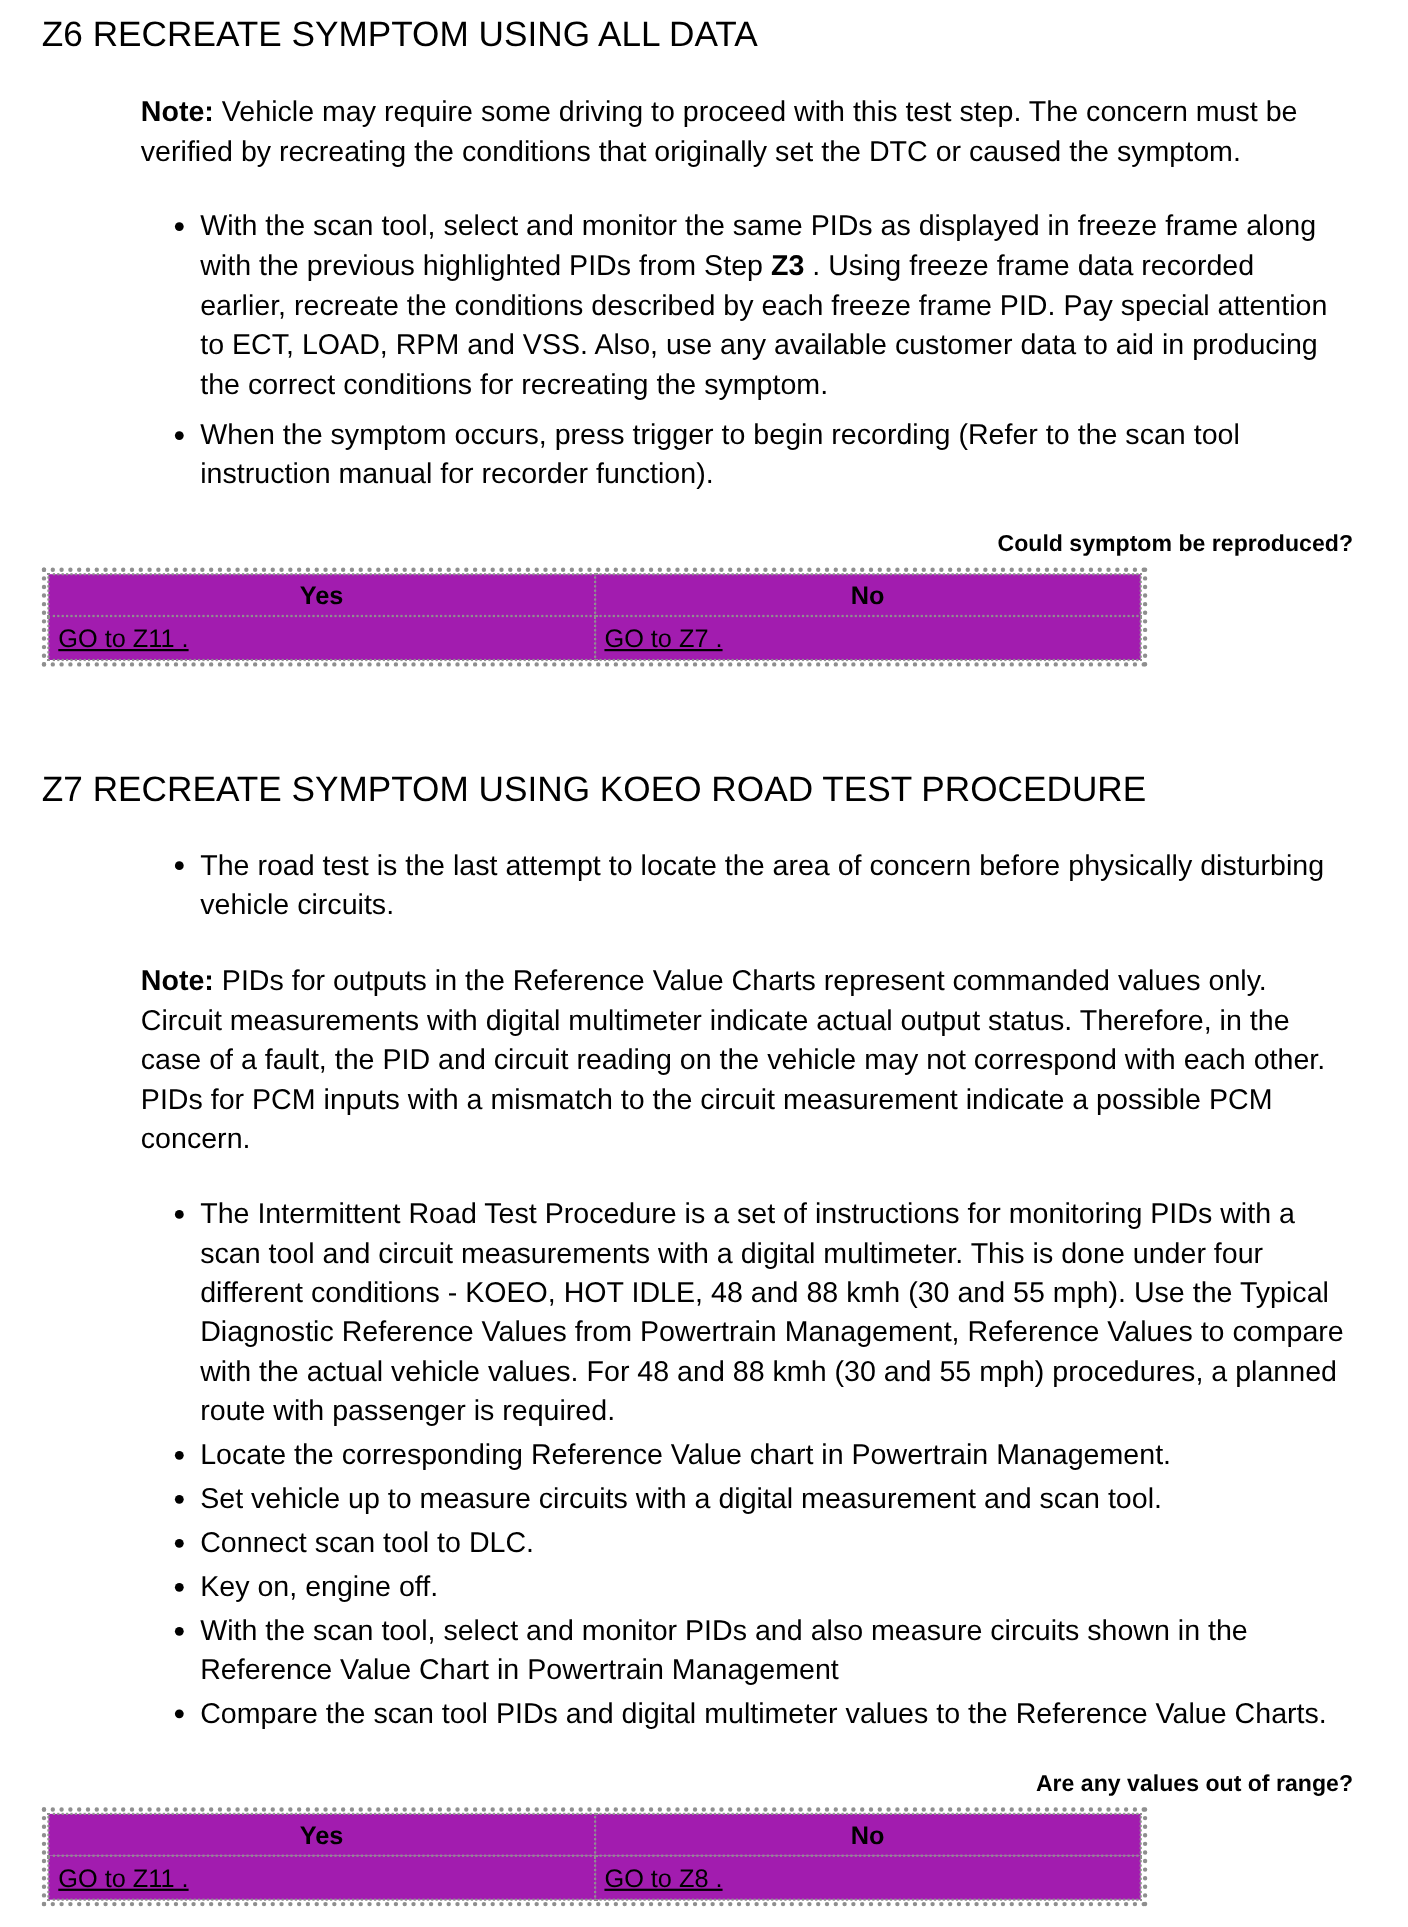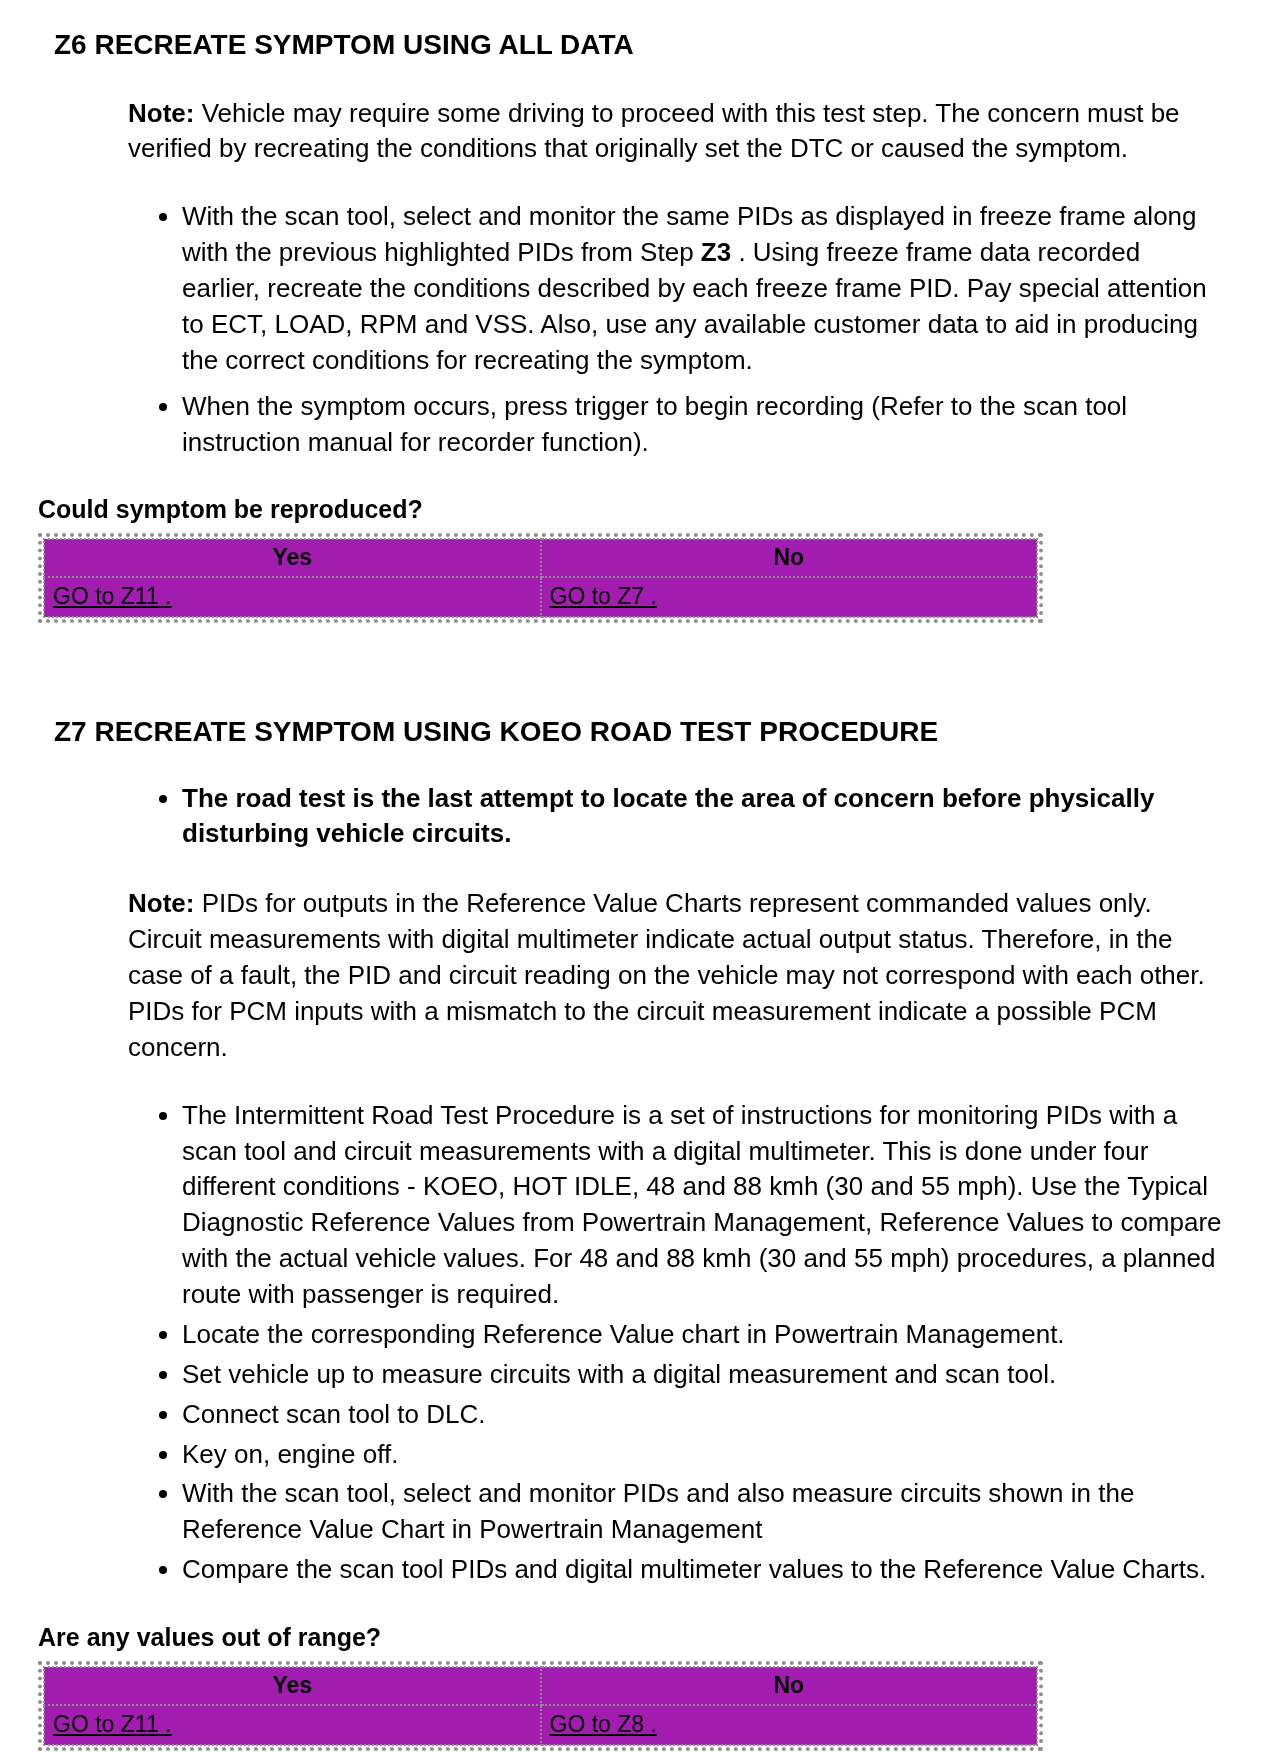--- a/index.html
+++ b/index.html
@@ -12,23 +12,23 @@
     color: #000000;
   }
   .page {
     width: 1280px;
     min-height: 1752px;
     box-sizing: border-box;
     padding: 12px 50px 40px 38px;
     background: #ffffff;
   }
   h1.section-title {
-    font-size: 28px;
-    font-weight: bold;
-    margin: 16px;
+    font-size: 32px;
+    font-weight: normal;
+    margin: 0;
     line-height: 1.2;
   }
   .section-z7 h1.section-title {
     margin-top: 92px;
   }
   p, li {
     font-size: 26px;
     line-height: 1.38;
     margin: 0;
   }
@@ -45,29 +45,29 @@
   }
   ul.bullets li {
     margin: 0 0 10px 16px;
     padding-right: 6px;
   }
   ul.bullets.tight li {
     margin-bottom: 4px;
   }
   .z7-lead {
     margin-top: 30px;
-    font-weight: bold;
   }
   .z7-steps {
     margin-top: 44px;
   }
   .question {
     font-weight: bold;
-    font-size: 25px;
+    font-size: 21px;
     margin: 32px 0 6px 0;
+    text-align: right;
   }
   .qtable-wrap {
     width: 1005px;
     border: 4px dotted #8f8f8f;
     background: #ffffff;
     padding: 1px;
     box-sizing: border-box;
   }
   table.qtable {
     width: 100%;

